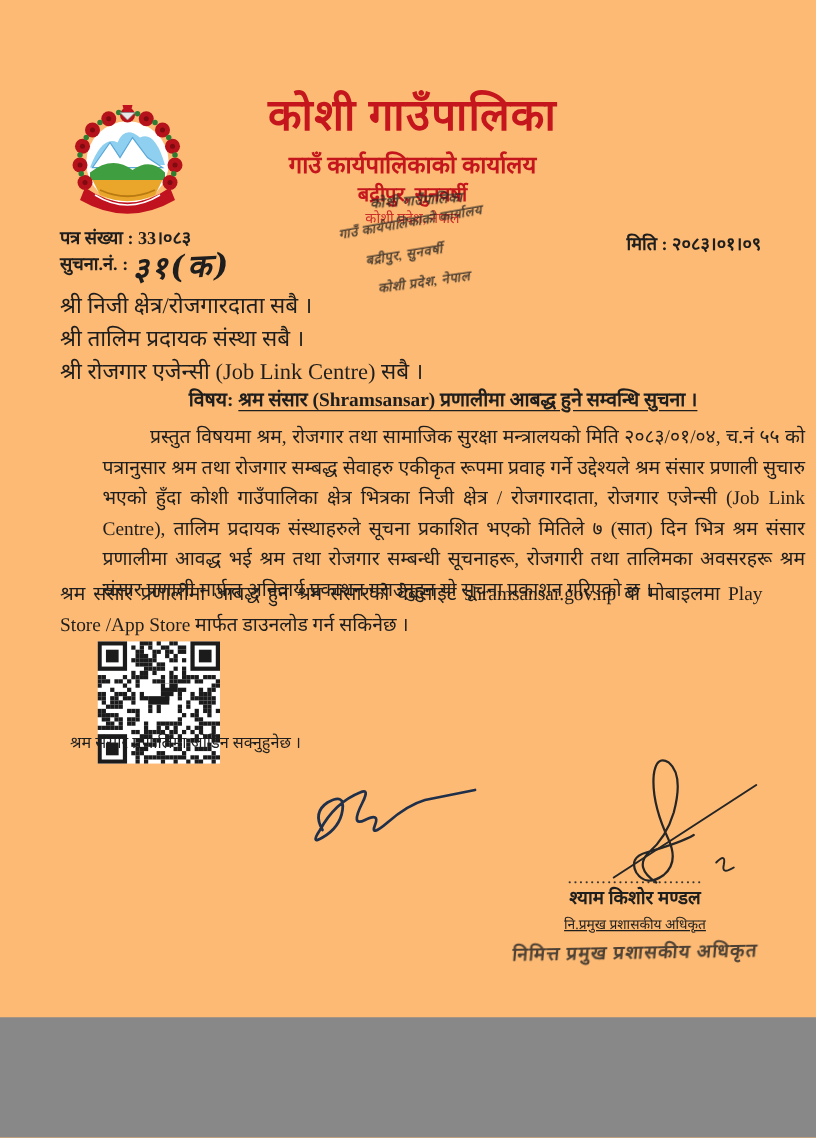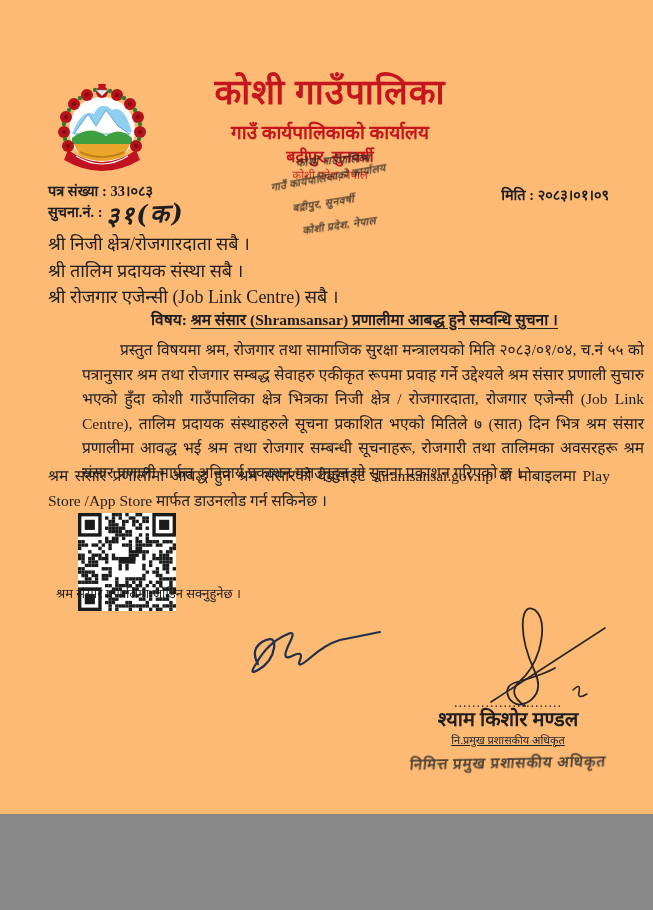--- a/index.html
+++ b/index.html
@@ -45,21 +45,21 @@
   .p1{top:338px;text-indent:38px;margin-left:34px;}
   .p2{top:464px;}
   
   .qr{position:absolute;left:78px;top:513px;width:98px;height:98px;}
   .qr-caption{position:absolute;left:56px;top:584px;font-size:13px;}
   
   .sig-mid{position:absolute;left:230px;top:612px;width:160px;height:80px;}
   .sig-right{position:absolute;left:455px;top:598px;width:170px;height:115px;}
   .sig-block{position:absolute;left:408px;top:698px;width:200px;text-align:center;}
   .dotted{font-size:14px;letter-spacing:1px;line-height:10px;color:#333;}
-  .sig-name{font-size:20px;font-weight:bold;line-height:22px;text-align:center;}
+  .sig-name{font-size:15px;font-weight:bold;line-height:22px;text-align:center;}
   .sig-desig{font-size:11px;line-height:21px;text-decoration:underline;}
   .sig-stamp-desig{
     font-size:15px;font-weight:bold;line-height:24px;color:#3a352f;opacity:.9;
     transform:skewX(-6deg) rotate(-1deg);letter-spacing:1px;filter:blur(.2px);
   }
 </style>
 </head>
 <body>
 
 <div class="page">

